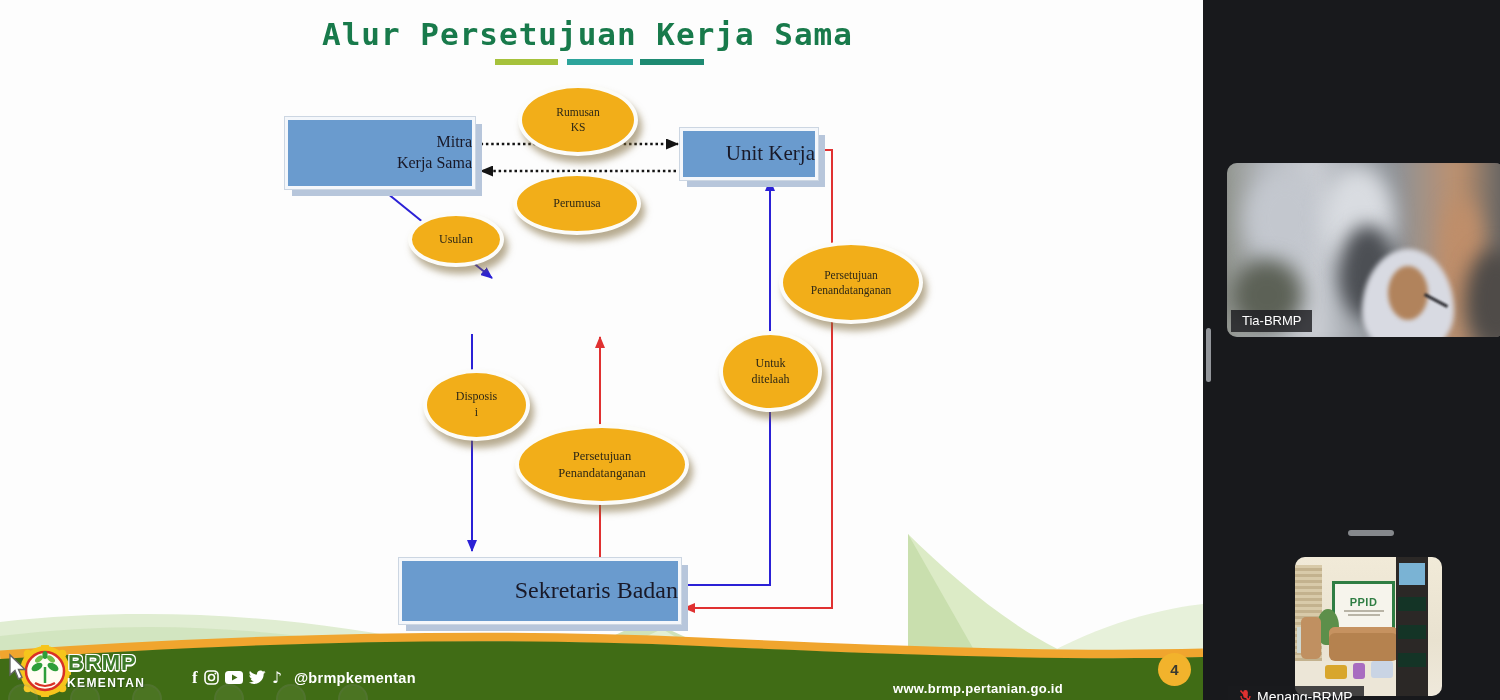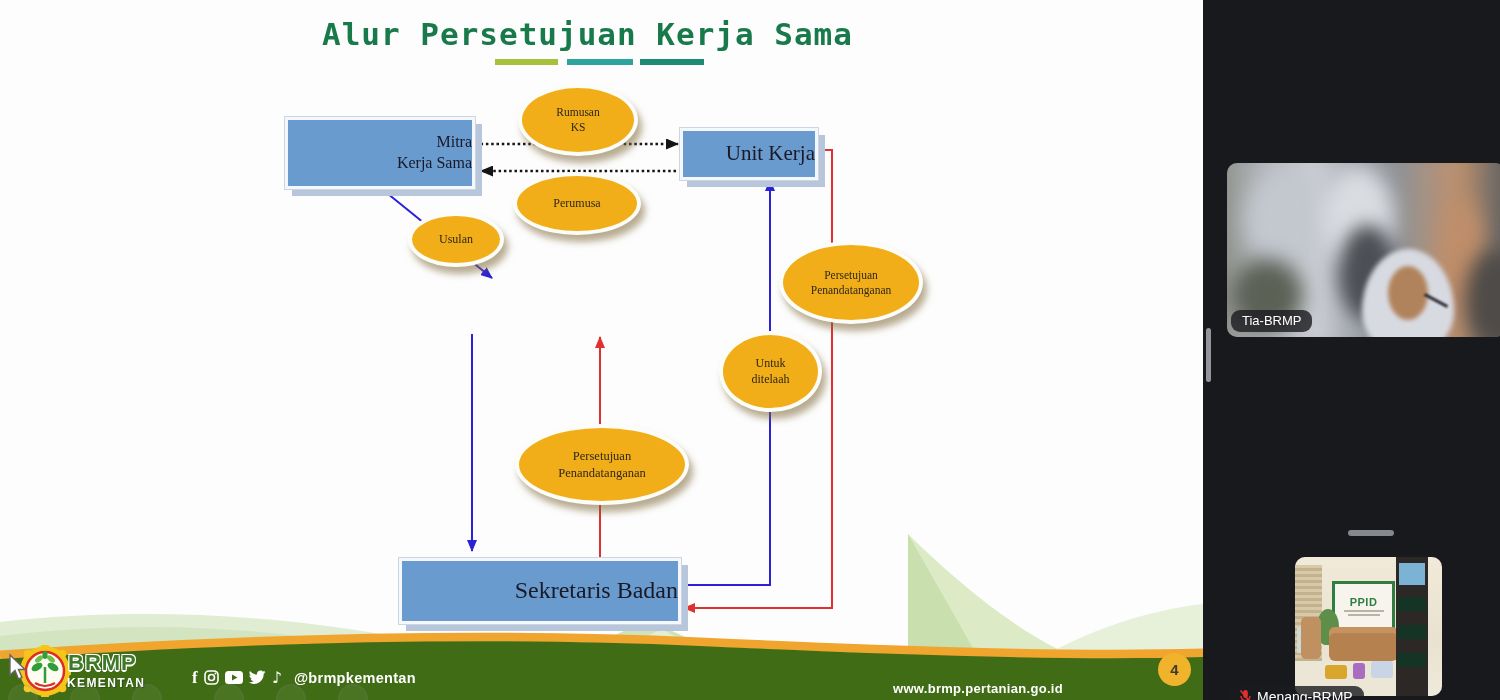--- a/index.html
+++ b/index.html
@@ -44,21 +44,21 @@
     display:flex;align-items:center;justify-content:center;font-size:15px;font-weight:bold;}
   .ghost{position:absolute;width:26px;height:26px;border-radius:50%;
     border:2px solid rgba(110,110,110,.16);background:rgba(255,255,255,.06);z-index:6;}
 
   
   #sidebar{position:absolute;left:1203px;top:0;width:297px;height:700px;background:#18191c;}
   .scroll-thumb{position:absolute;left:3px;top:328px;width:5px;height:54px;background:#93969b;border-radius:3px;}
   .tile{position:absolute;border-radius:10px;overflow:hidden;background:#46484c;}
   .blob{position:absolute;border-radius:50%;}
   .name-badge{position:absolute;background:rgba(26,26,30,.8);color:#fff;font-size:13px;
-    padding:3px 11px 4px;border-radius:9px;display:flex;align-items:flex-start;gap:5px;z-index:8;white-space:nowrap;}
+    padding:3px 11px 4px;border-radius:0;display:flex;align-items:flex-start;gap:5px;z-index:8;white-space:nowrap;}
   .drag-handle{position:absolute;left:145px;top:530px;width:46px;height:6px;background:#85888c;border-radius:3px;}
 
   
   .room-wall{position:absolute;inset:0;background:linear-gradient(#f1ead8 0%,#e9e2d0 60%,#efe9db 100%);}
   .room-blind{position:absolute;left:0;top:8px;width:27px;height:96px;
     background:repeating-linear-gradient(#d8caa9 0 3px,#c3b28e 3px 6px);}
   .room-window2{position:absolute;left:2px;top:70px;width:22px;height:26px;background:#cfd8d2;}
   .ppid-board{position:absolute;left:37px;top:24px;width:57px;height:44px;background:#f6f4ec;
     border:3px solid #2f7d43;display:flex;flex-direction:column;align-items:center;justify-content:center;gap:2px;}
   .ppid-text{font-size:11px;font-weight:800;color:#2f7d43;letter-spacing:.5px;line-height:1;}
@@ -117,20 +117,24 @@
     <div class="bubble" style="left:408px;top:212px;width:88px;height:47px;font-size:12px;">
       <span>Usulan</span>
     </div>
     <div class="bubble" style="left:779px;top:241px;width:136px;height:75px;font-size:11.5px;">
       <span>Persetujuan</span>
       <span>Penandatanganan</span>
     </div>
     <div class="bubble" style="left:719px;top:331px;width:95px;height:73px;font-size:12px;">
       <span>Untuk</span>
       <span>ditelaah</span>
+    </div>
+    <div class="bubble" style="left:423px;top:369px;width:99px;height:64px;font-size:12px;">
+      <span>Disposis</span>
+      <span>i</span>
     </div>
     <div class="bubble" style="left:515px;top:424px;width:166px;height:73px;font-size:12.5px;">
       <span>Persetujuan</span>
       <span>Penandatanganan</span>
     </div>
 
     <div class="box" style="left:285px;top:117px;width:184px;height:66px;font-size:16px;">
       <span>Mitra</span>
       <span>Kerja Sama</span>
     </div>

